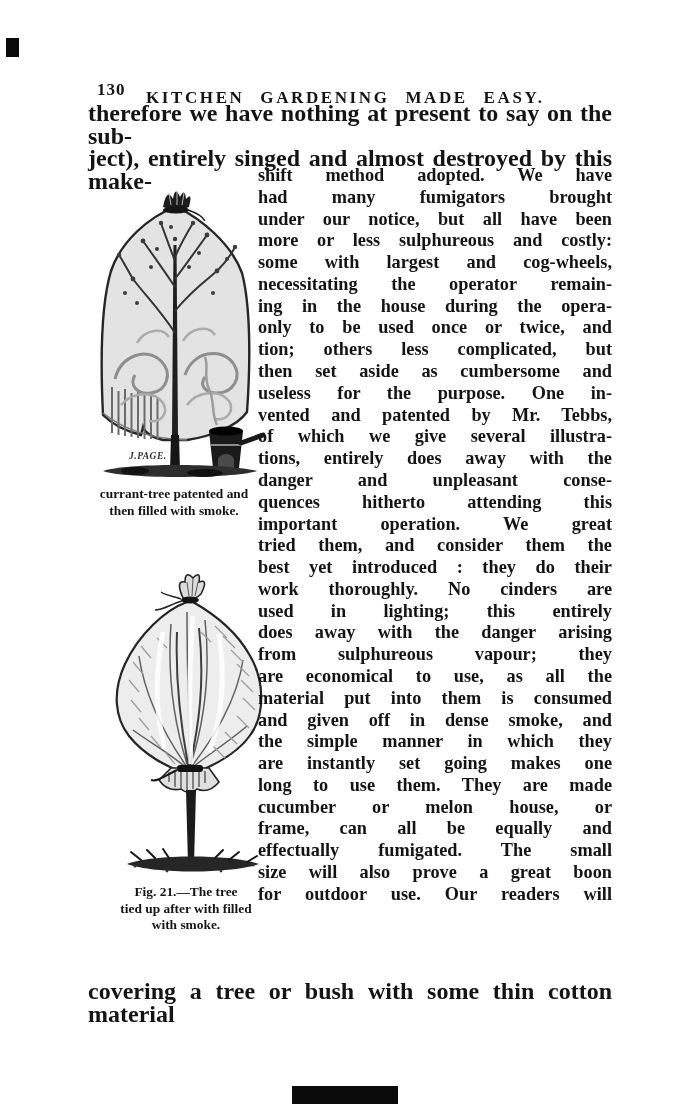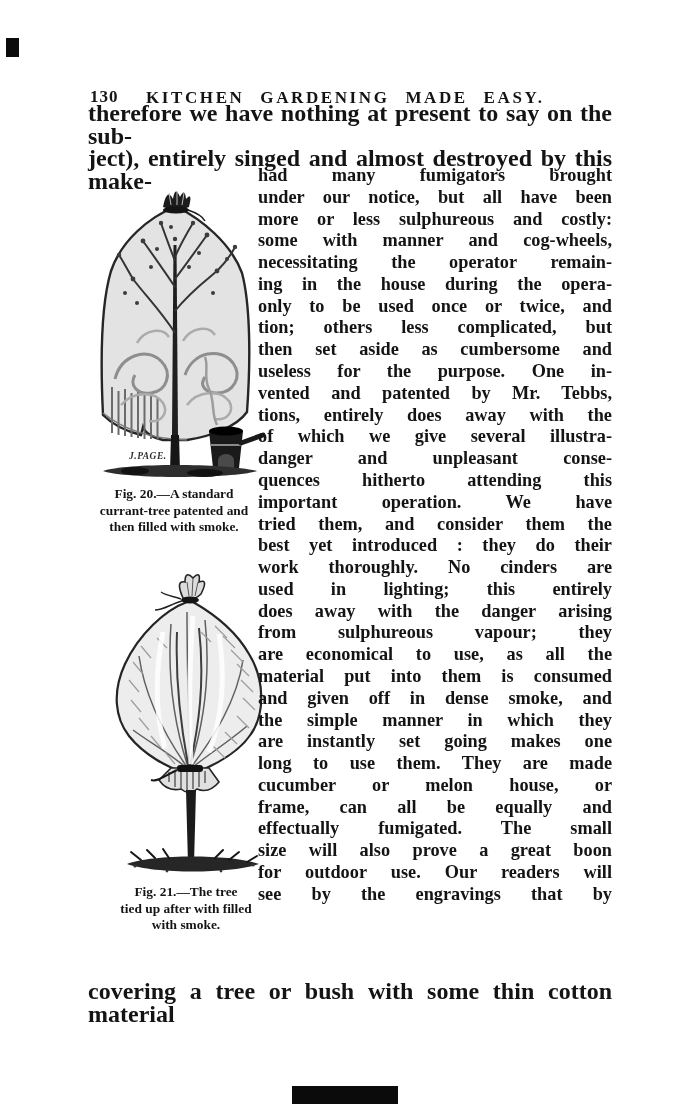--- a/index.html
+++ b/index.html
@@ -3,21 +3,21 @@
 <meta charset="utf-8">
 <style>
   html,body { margin:0; padding:0; }
   .page {
     position:relative; width:692px; height:1104px;
     background:#ffffff; overflow:hidden;
     font-family:"Liberation Serif","DejaVu Serif",serif;
     color:#141414;
   }
   .header { position:absolute; left:88px; top:80px; width:524px; height:22px; }
-  .pageno { position:absolute; left:2px; top:0; font-size:17px; font-weight:700; letter-spacing:1px;margin-top:7px; }
+  .pageno { position:absolute; left:9px; top:0; font-size:17px; font-weight:700; letter-spacing:1px; }
   .running-title {
     position:absolute; left:58px; right:6px; top:8px; text-align:left;
     font-size:17px; font-weight:700; letter-spacing:2.6px; word-spacing:9px;
   }
   .jline { text-align:justify; text-align-last:justify; }
   .intro  { position:absolute; left:88px; top:102px; width:524px;
             font-size:24px; font-weight:700; line-height:22.5px; }
   .column { position:absolute; left:258px; top:165px; width:354px;
             font-size:18.3px; font-weight:700; line-height:21.78px; }
   .footer { position:absolute; left:88px; top:980px; width:524px;
@@ -140,21 +140,20 @@
     <g>
       <path d="M18,288 C40,280 140,280 172,288 C150,296 40,296 18,288 Z" fill="#2e2e2e"></path>
       <ellipse cx="50" cy="288" rx="14" ry="4" fill="#121212"></ellipse>
       <ellipse cx="120" cy="290" rx="18" ry="4" fill="#121212"></ellipse>
     </g>
     <text x="44" y="276" font-size="9.5" font-weight="bold" font-style="italic" fill="#303030" letter-spacing="0.5">J.PAGE.</text>
   </svg>
 
   <div class="caption" id="cap20">
 
-  <div>Fig. 20.—A standard</div>
       <div>currant-tree patented and</div>
       <div>then filled with smoke.</div>
     </div>
 
   <svg id="fig21" class="fig" width="180" height="312" viewBox="0 0 180 312">
 
     <path d="M90,34 C68,42 42,66 28,96 C15,124 18,150 32,168 C48,188 70,198 84,204 L100,204 C120,196 142,184 154,166 C168,146 168,112 152,86 C136,58 110,42 96,34 Z" fill="#ededed" stroke="#242424" stroke-width="2.2"></path>
 
     <g fill="none">
       <g stroke="#606060" stroke-width="1.5">
@@ -246,53 +245,53 @@
 
   <div class="caption" id="cap21">
 
   <div>Fig. 21.—The tree</div>
       <div>tied up after with filled</div>
       <div>with smoke.</div>
     </div>
 
   <div class="column">
 
+  <div class="jline">shift method adopted.  We have</div>
       <div class="jline">had many fumigators brought</div>
       <div class="jline">under our notice, but all have been</div>
       <div class="jline">more or less sulphureous and costly:</div>
-      <div class="jline">some with manner and cog-wheels,</div>
+      <div class="jline">some with largest and cog-wheels,</div>
       <div class="jline">necessitating the operator remain-</div>
       <div class="jline">ing in the house during the opera-</div>
       <div class="jline">only to be used once or twice, and</div>
       <div class="jline">tion; others less complicated, but</div>
       <div class="jline">then set aside as cumbersome and</div>
       <div class="jline">useless for the purpose.  One in-</div>
       <div class="jline">vented and patented by Mr. Tebbs,</div>
+      <div class="jline">of which we give several illustra-</div>
       <div class="jline">tions, entirely does away with the</div>
-      <div class="jline">of which we give several illustra-</div>
       <div class="jline">danger and unpleasant conse-</div>
       <div class="jline">quences hitherto attending this</div>
-      <div class="jline">important operation.  We have</div>
+      <div class="jline">important operation.  We great</div>
       <div class="jline">tried them, and consider them the</div>
       <div class="jline">best yet introduced : they do their</div>
       <div class="jline">work thoroughly.  No cinders are</div>
       <div class="jline">used in lighting; this entirely</div>
       <div class="jline">does away with the danger arising</div>
       <div class="jline">from sulphureous vapour; they</div>
       <div class="jline">are economical to use, as all the</div>
       <div class="jline">material put into them is consumed</div>
       <div class="jline">and given off in dense smoke, and</div>
       <div class="jline">the simple manner in which they</div>
       <div class="jline">are instantly set going makes one</div>
       <div class="jline">long to use them.  They are made</div>
       <div class="jline">cucumber or melon house, or</div>
       <div class="jline">frame, can all be equally and</div>
       <div class="jline">effectually fumigated.  The small</div>
       <div class="jline">size will also prove a great boon</div>
       <div class="jline">for outdoor use.  Our readers will</div>
-      <div class="jline">see by the engravings that by</div>
     </div>
 
   <div class="footer">
     <div class="jline">covering a tree or bush with some thin cotton material</div>
   </div>
 
 </div>
 
 </body></html>

